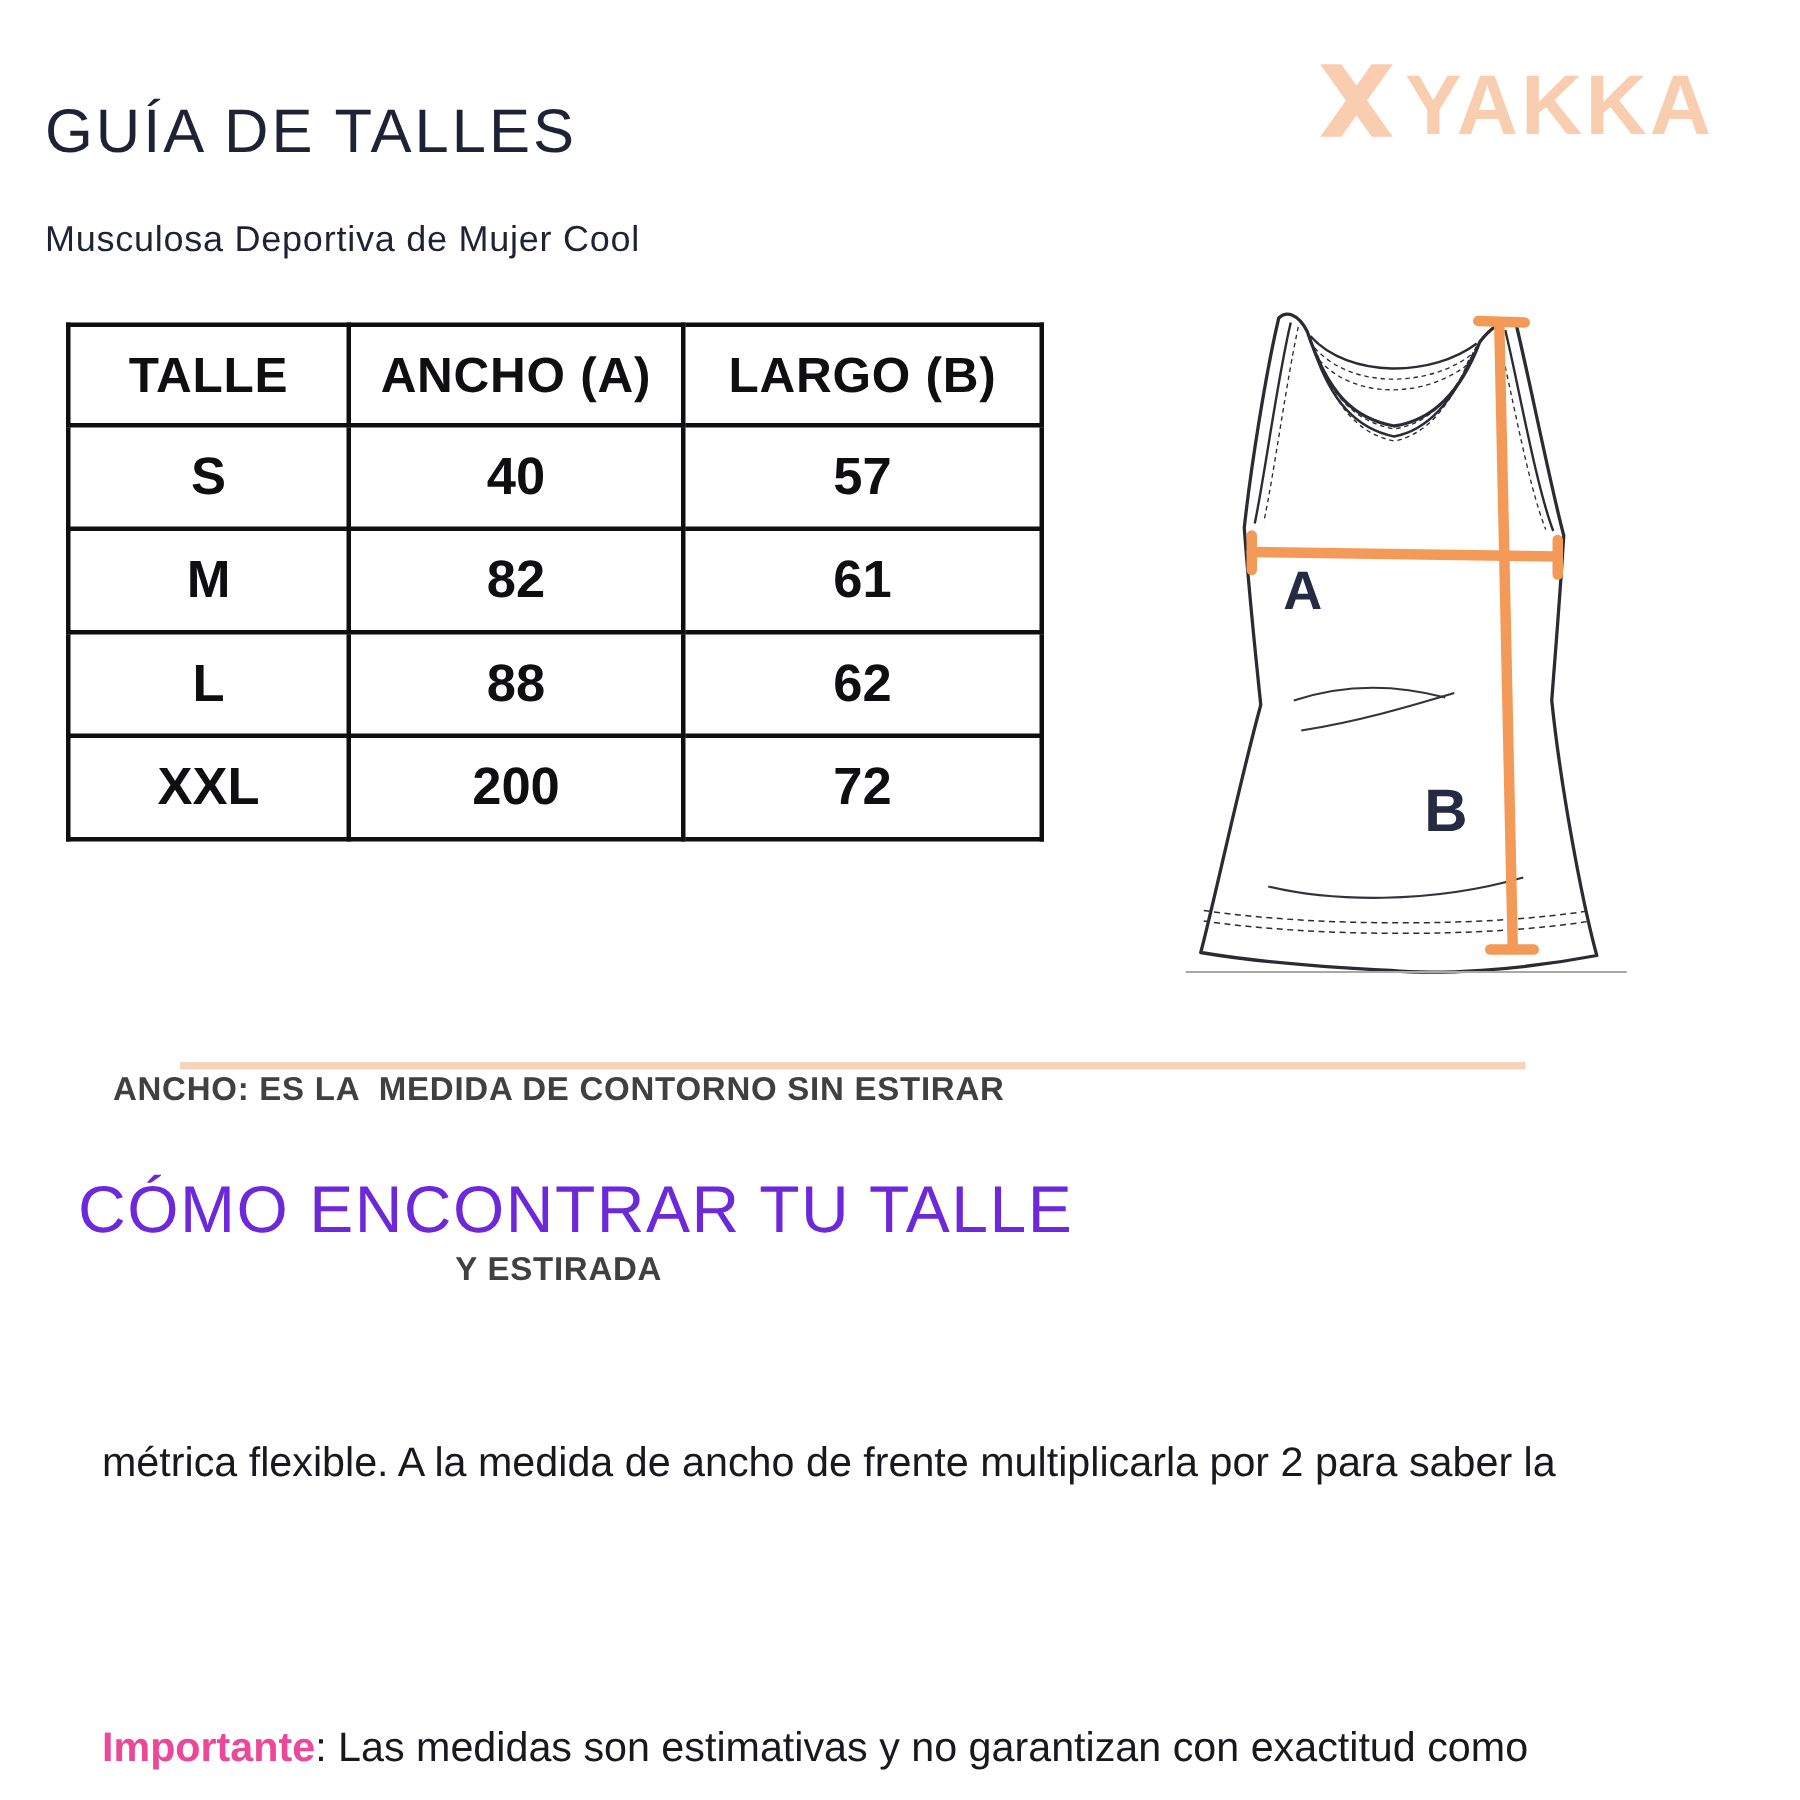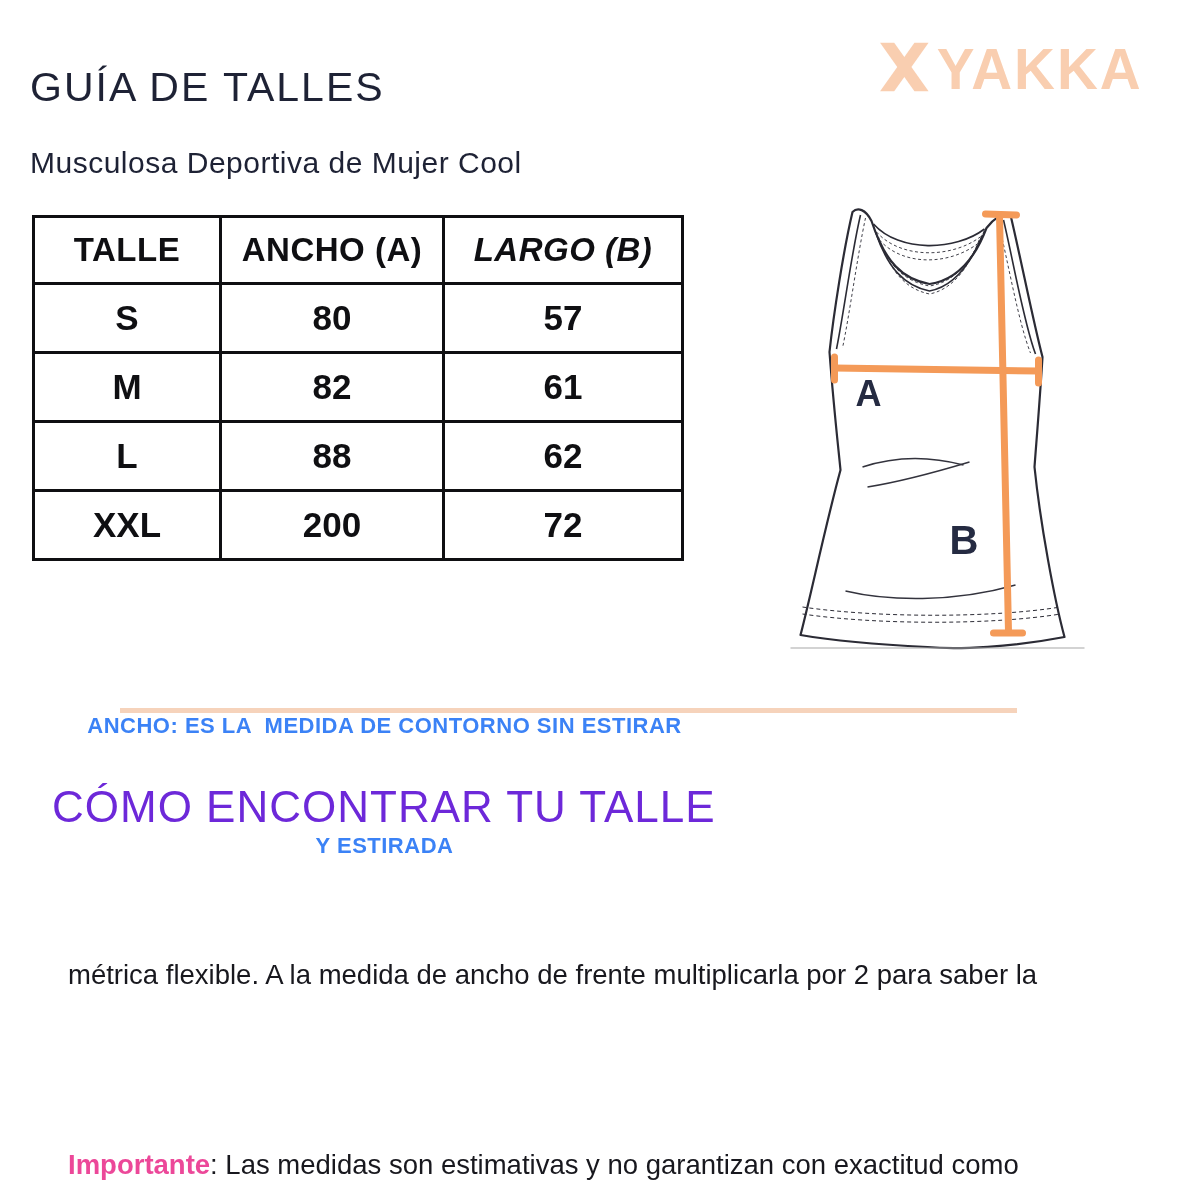--- a/index.html
+++ b/index.html
@@ -8,40 +8,40 @@
     font-family:"Liberation Sans","DejaVu Sans",sans-serif; overflow:hidden;
     color:#1E2235;
   }
   .title {
     position:absolute; left:30px; top:64px; margin:0;
     font-size:41px; font-weight:500; letter-spacing:2px; color:#1E2235;
   }
   .logo { position:absolute; left:872px; top:34px; width:295px; height:66px; }
   .subtitle {
     position:absolute; left:30px; top:146px; margin:0;
-    font-size:30px; font-weight:400; letter-spacing:0.5px; color:#1E2235;
+    font-size:24px; font-weight:400; letter-spacing:0.5px; color:#1E2235;
   }
   table.size-table {
-    position:absolute; left:32px; top:215px; border-collapse:collapse;
+    position:absolute; left:44px; top:215px; border-collapse:collapse;
     background:#fff;
     padding-left:25px;
   }
   .size-table th, .size-table td {
     border:3px solid #0F0F12; text-align:center; vertical-align:middle;
     color:#0F0F12; padding:0;
   }
   .size-table th { height:64px; font-size:33px; font-weight:700; letter-spacing:0.5px; }
   .size-table td { height:66px; font-size:35px; font-weight:700; }
   .col-talle { width:184px; }
   .col-ancho { width:220px; }
-  .col-largo { width:236px;font-style:italic; }
+  .col-largo { width:236px; }
   .figure { position:absolute; left:785px; top:195px; width:305px; height:470px; }
   .ancho-note {
-    position:absolute; left:72px; top:626px; width:625px; text-align:center;
-    font-weight:700; font-size:22px; line-height:40px; color:#3b82f6;
+    position:absolute; left:60px; top:626px; width:625px; text-align:center;
+    font-weight:700; font-size:22px; line-height:40px; color:#404040;
     letter-spacing:0.5px; white-space:pre;
   }
   .divider {
     position:absolute; left:120px; top:708px; width:897px; height:5px;
     background:#F6D3BB;
   }
   .howto-title {
     position:absolute; left:52px; top:782px; margin:0;
     font-size:44px; font-weight:500; letter-spacing:1px; color:#6d28d9;
   }
@@ -73,21 +73,21 @@
     <thead>
       <tr>
         <th class="col-talle">TALLE</th>
         <th class="col-ancho">ANCHO (A)</th>
         <th class="col-largo">LARGO (B)</th>
       </tr>
     </thead>
     <tbody>
       <tr>
         <td>S</td>
-        <td>80</td>
+        <td>40</td>
         <td>57</td>
       </tr>
       <tr>
         <td>M</td>
         <td>82</td>
         <td>61</td>
       </tr>
       <tr>
         <td>L</td>
         <td>88</td>

